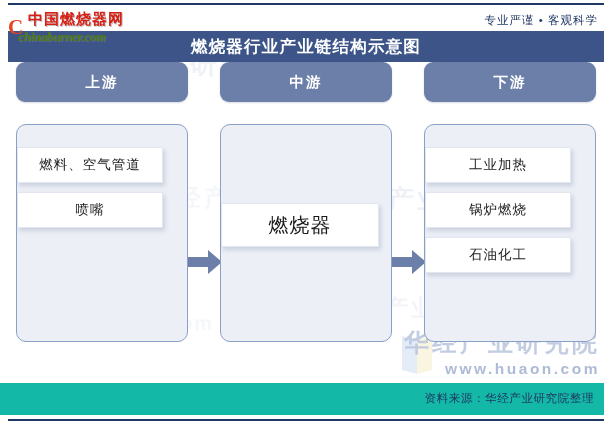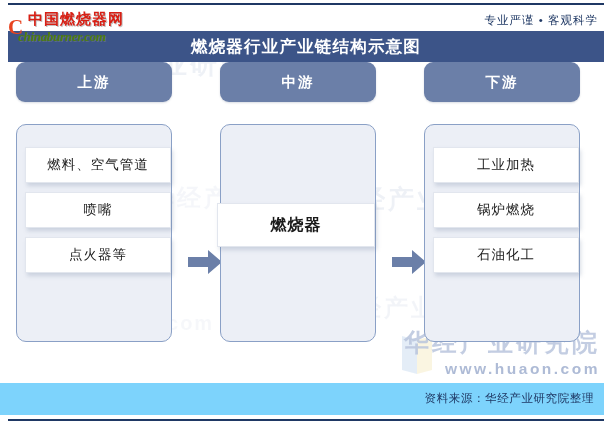--- a/index.html
+++ b/index.html
@@ -156,21 +156,21 @@
     height: 42px;
     z-index: 2;
     opacity: .55;
     pointer-events: none;
   }
 
   
   .col {
     position: absolute;
     top: 0;
-    width: 156px;
+    width: 172px;
     z-index: 3;
   }
   #col-up   { left: 16px;  }
   #col-mid  { left: 220px; border-radius: 11px; }
   #col-down { left: 424px; }
 
   .col-head {
     height: 40px;
     border-radius: 9px;
     background: #6b7fa8;
@@ -187,21 +187,21 @@
   .col-body {
     margin-top: 22px;
     height: 218px;
     border: 1px solid #8aa0c6;
     border-radius: 10px;
     background: #eceff6;
     box-sizing: border-box;
     display: flex;
     flex-direction: column;
     justify-content: center;
-    align-items: flex-end;
+    align-items: flex-start;
     padding: 8px 0;
   }
   .col-body.multi { justify-content: flex-start; padding-top: 22px; }
 
   .node {
     width: 146px;
     height: 36px;
     background: #ffffff;
     border: 1px solid #e2e6ee;
     box-sizing: border-box;
@@ -211,43 +211,42 @@
     font-size: 13.5px;
     color: #1a1a1a;
     letter-spacing: 1px;
     box-shadow: 2px 3px 4px rgba(120,135,165,.28);
     margin-bottom: 9px;
   }
   .node:last-child { margin-bottom: 0; }
   .node.wide {
     width: 158px;
     height: 44px;
-    font-size: 16px;
+    font-size: 20px;
     margin-bottom: 16px;
-    font-weight: bold;
   }
 
   
   .arrow {
     position: absolute;
     top: 185px;
     width: 36px;
     height: 30px;
     z-index: 3;
   }
   #arrow-1 { left: 188px; }
   #arrow-2 { left: 392px; }
 
   
   #footer {
     position: absolute;
     left: 0; right: 8px;
     top: 383px;
     height: 32px;
-    background: #7dd3fc;
+    background: #14b8a6;
     z-index: 5;
   }
   #source {
     position: absolute;
     right: 10px;
     top: 8px;
     font-size: 11.5px;
     color: #1f3864;
     letter-spacing: .6px;
     white-space: nowrap;
@@ -295,21 +294,20 @@
   <div id="wm-main">
     <span class="big">华经产业研究院</span>
     <span class="url">www.huaon.com</span>
   </div>
 
   <div class="col" id="col-up">
     <div class="col-head">上游</div>
     <div class="col-body multi">
       <div class="node">燃料、空气管道</div>
       <div class="node">喷嘴</div>
-      <div class="node">点火器等</div>
     </div>
   </div>
 
   <svg class="arrow" id="arrow-1" viewBox="0 0 36 30">
     <path d="M0 10 L20 10 L20 3 L34 15 L20 27 L20 20 L0 20 Z" fill="#6b7fa8"></path>
   </svg>
 
   <div class="col" id="col-mid">
     <div class="col-head">中游</div>
     <div class="col-body">

